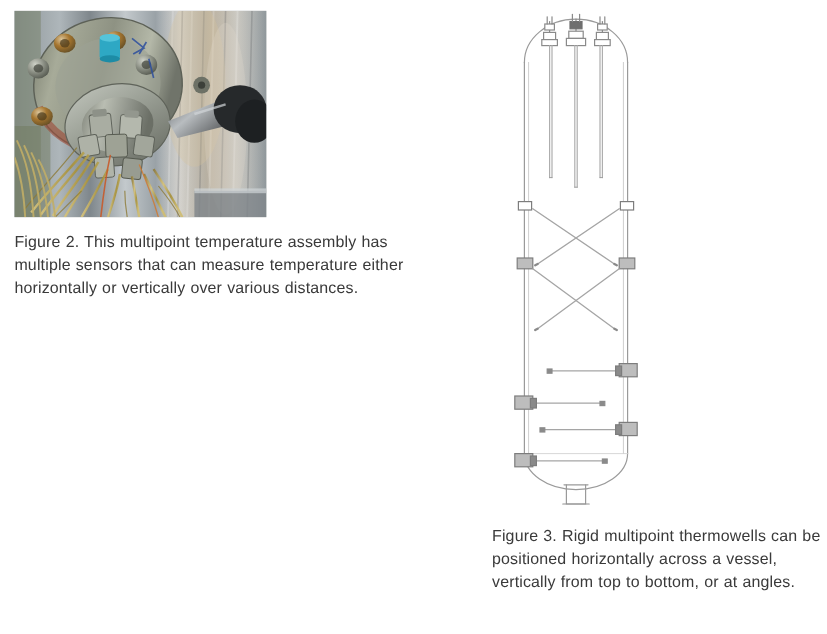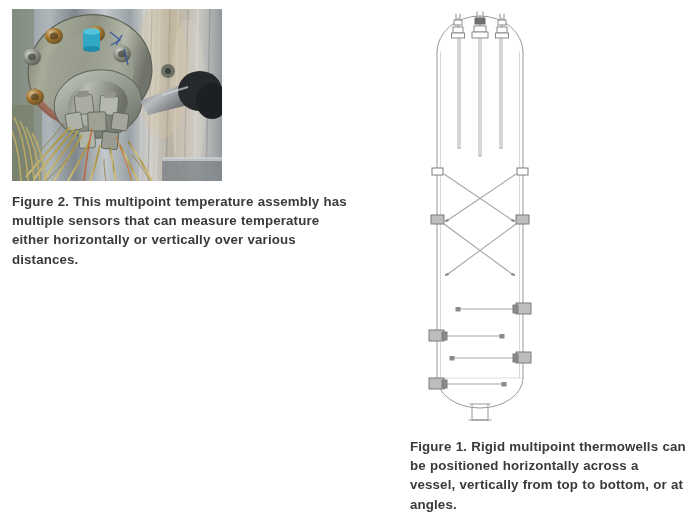--- a/index.html
+++ b/index.html
@@ -31,21 +31,20 @@
     background: #9aa0a0;
   }
   .photo-svg { display: block; width: 210px; height: 172px; }
 
   .caption {
     color: #3a3a3a;
     font-size: 13.3px;
     line-height: 19.2px;
     letter-spacing: 0.01em;
     word-spacing: 0.03em;
-    font-weight: bold;
   }
   .caption-2 {
     margin-top: 11px;
     width: 336px;
   }
 
   
   .figure-3 {
     position: absolute;
     left: 410px;
@@ -390,13 +389,13 @@
           <rect x="9" y="370" width="15" height="11" fill="#bdbdbd" stroke="#7d7d7d"></rect>
           <rect x="22" y="372" width="5" height="8" fill="#8a8a8a" stroke="#7d7d7d"></rect>
           <rect x="82" y="374.5" width="4" height="3.5" fill="#8a8a8a" stroke="#8a8a8a"></rect>
         </g>
 
       </g>
     </svg>
   </div>
 </div>
 
-<div class="caption caption-3">Figure 1. Rigid multipoint thermowells can be positioned horizontally across a vessel, vertically from top to bottom, or at angles.</div>
+<div class="caption caption-3">Figure 3. Rigid multipoint thermowells can be positioned horizontally across a vessel, vertically from top to bottom, or at angles.</div>
 
 </body></html>

